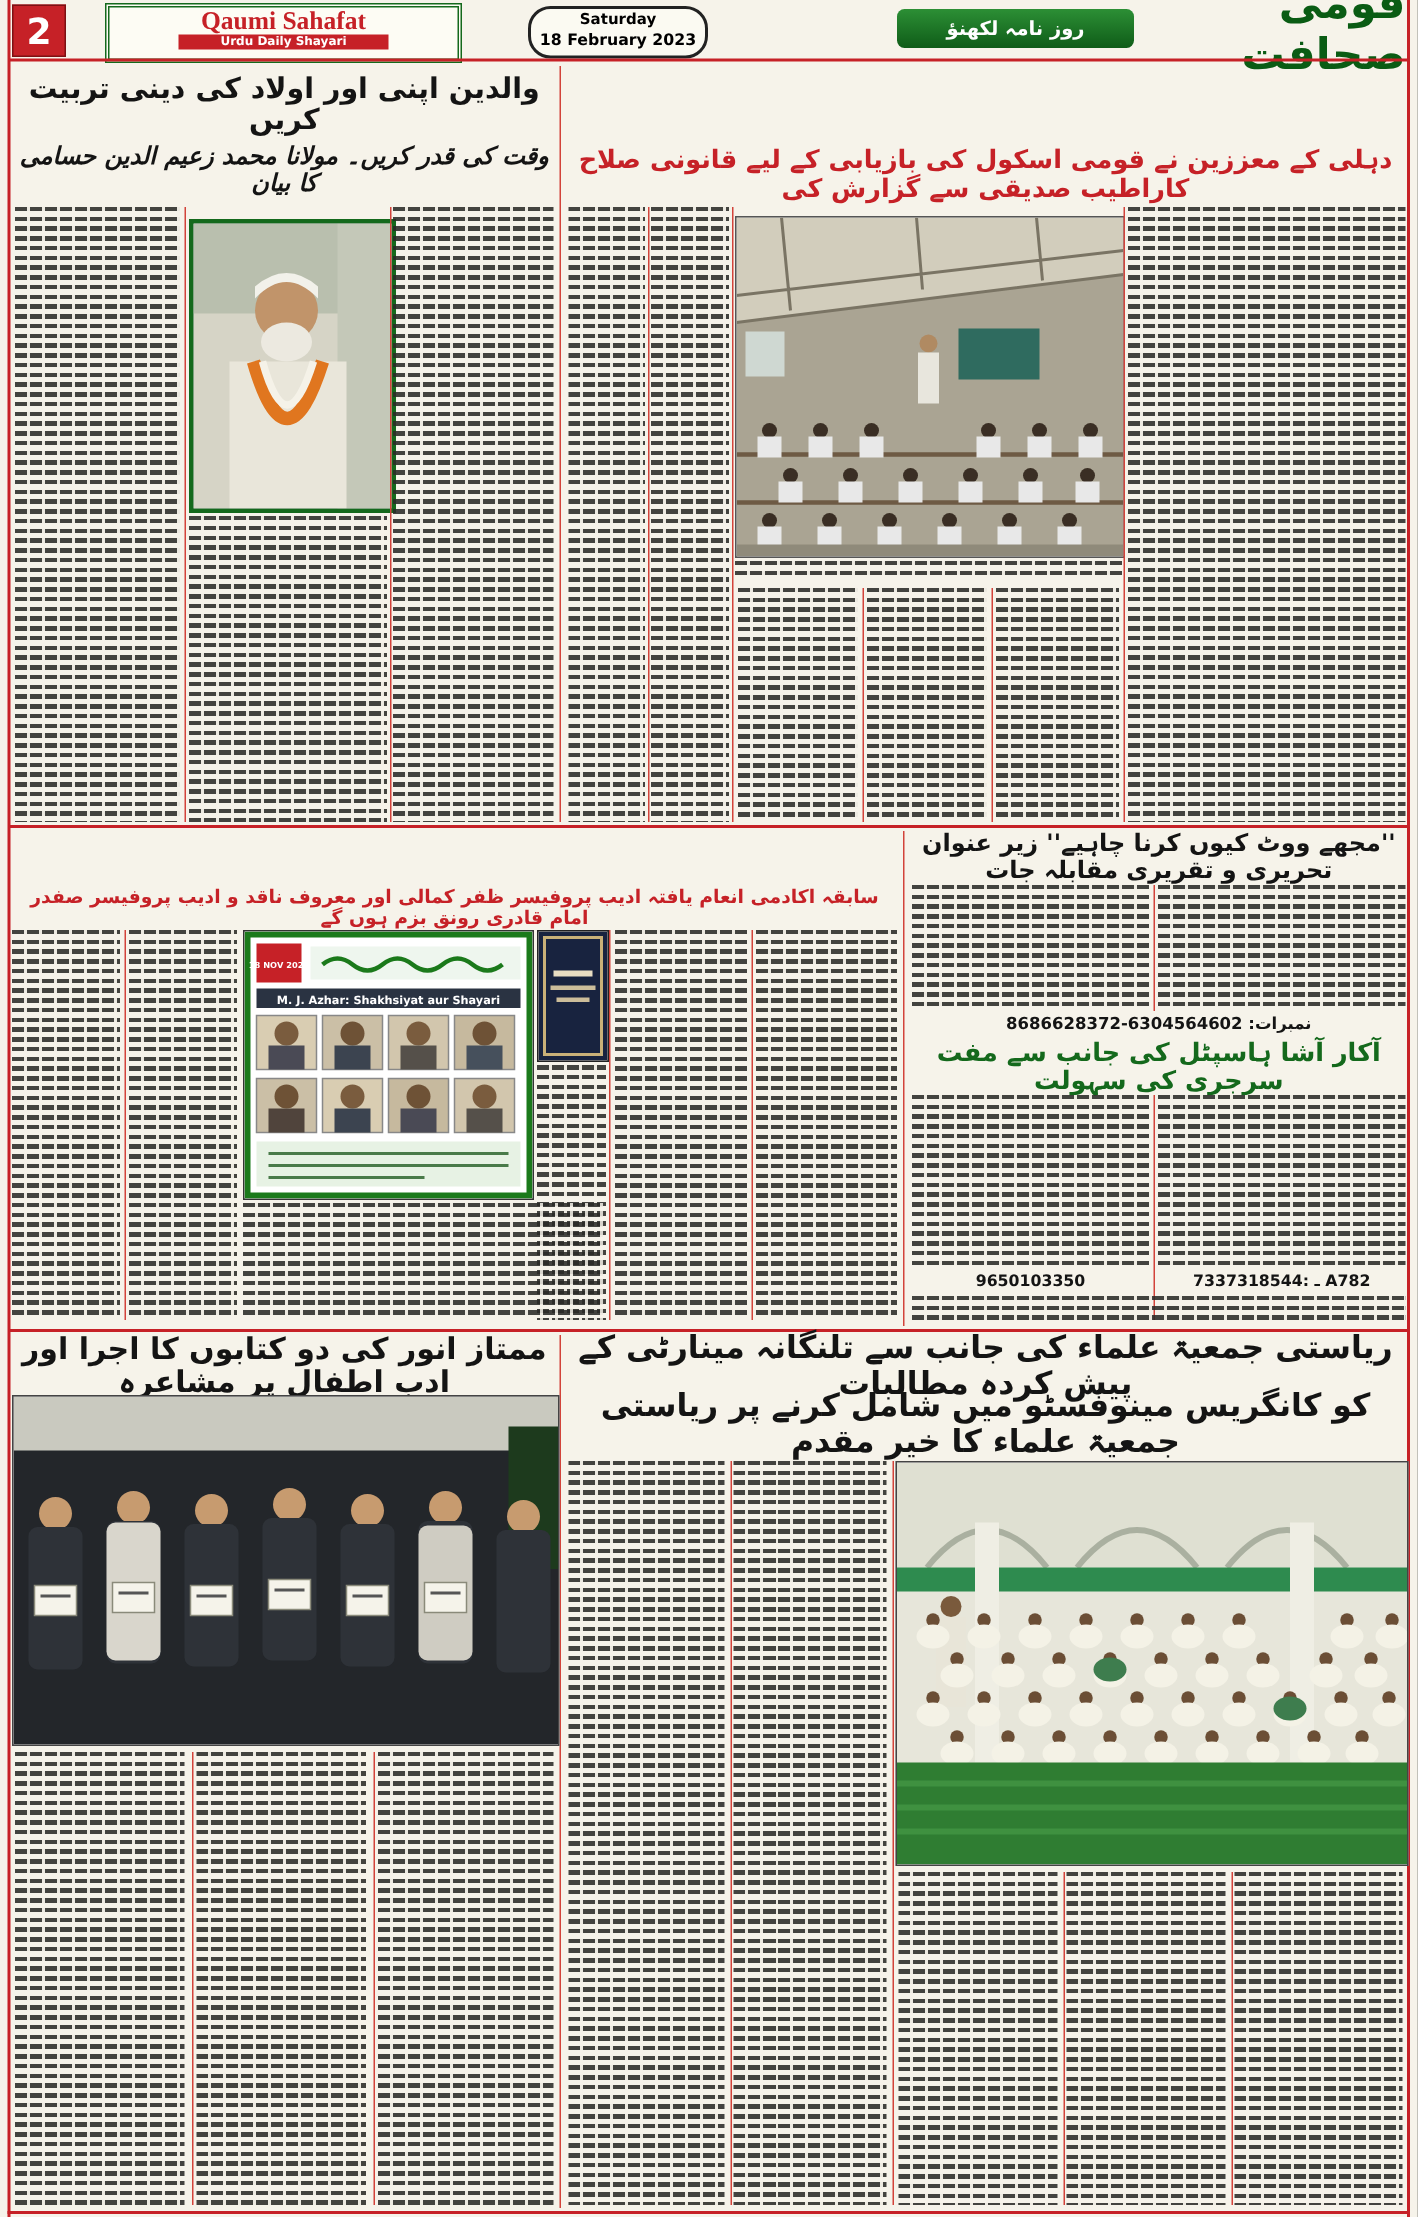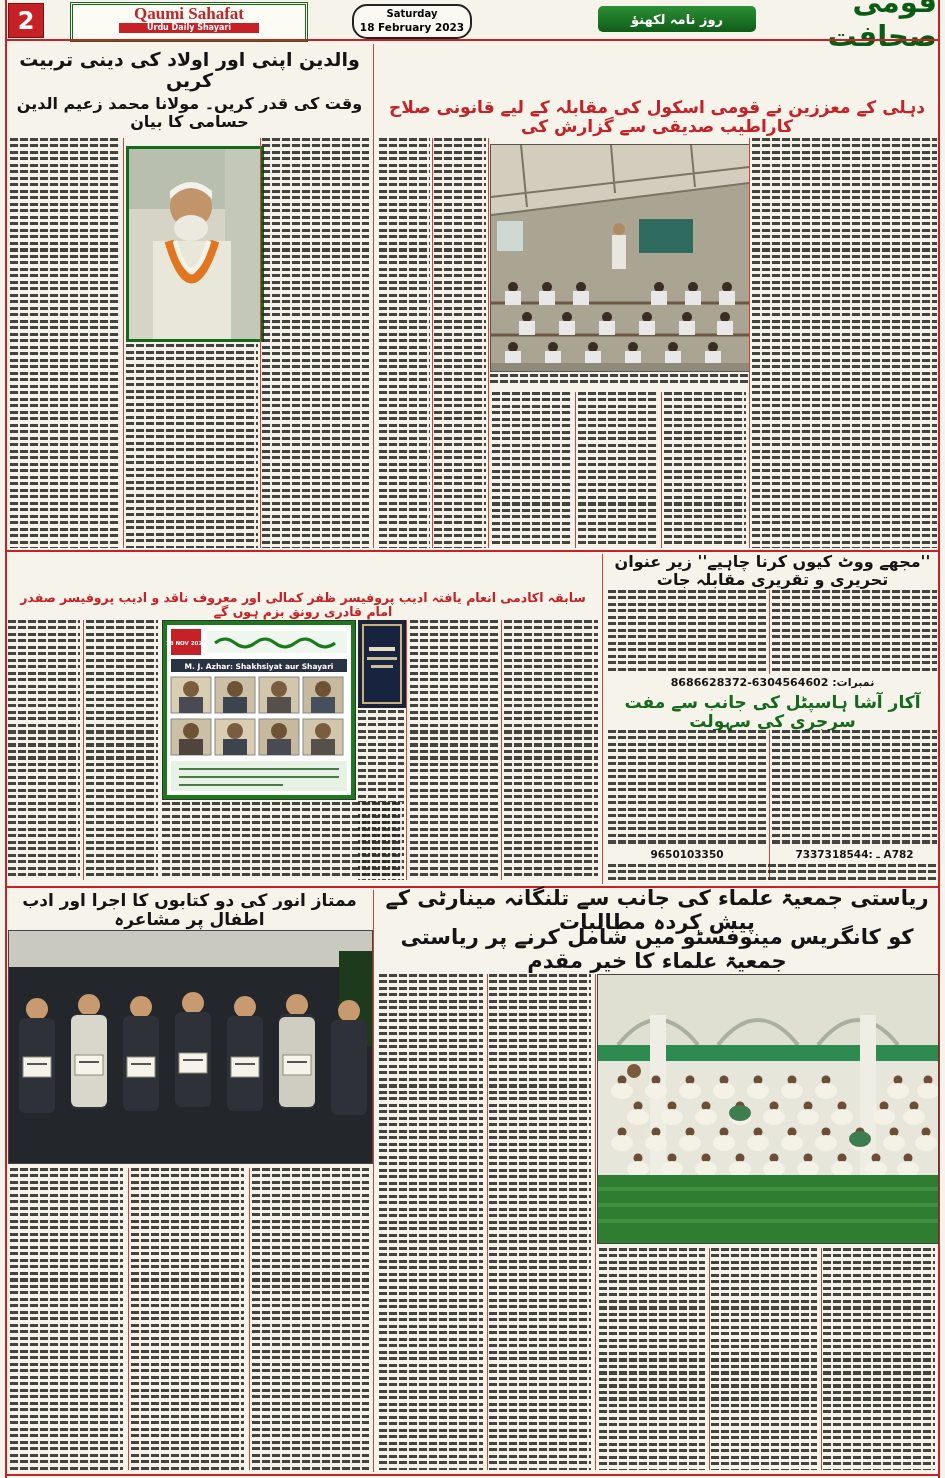--- a/index.html
+++ b/index.html
@@ -43,21 +43,21 @@
 
   <div class="abs" style="left:598px;top:6px;width:158px;height:26px;background:linear-gradient(180deg,#2c8f35,#0f5c18);border-radius:5px;color:#fff;display:flex;align-items:center;justify-content:center;font-size:13px;font-weight:bold;direction:rtl;">روز نامہ لکھنؤ</div>
 
   <div class="abs" style="left:762px;top:-2px;width:175px;height:42px;color:#0a5c14;font-size:29px;font-weight:bold;direction:rtl;display:flex;align-items:center;justify-content:flex-end;">قومی صحافت</div>
 
   <div class="hrule" style="left:6px;top:39px;width:933px;"></div>
 
   <div class="vrule" style="left:373px;top:44px;height:504px;"></div>
 
   <div class="hl" style="left:8px;top:46px;width:363px;height:48px;font-size:19px;">والدین اپنی اور اولاد کی دینی تربیت کریں</div>
-  <div class="hl" style="left:8px;top:96px;width:363px;height:34px;font-size:16px;">وقت کی قدر کریں۔ مولانا محمد زعیم الدین حسامی کا بیان</div>
+  <div class="hl" style="left:8px;top:96px;width:363px;height:34px;font-size:16px;font-style:italic;">وقت کی قدر کریں۔ مولانا محمد زعیم الدین حسامی کا بیان</div>
 
   <div class="photo" style="left:126px;top:146px;width:132px;height:190px;border:3px solid #14691c;">
     <svg viewBox="0 0 132 190" width="132" height="190">
       <rect width="132" height="190" fill="#d6d4c6"></rect>
       <rect width="132" height="60" fill="#b9bfae"></rect>
       <rect x="96" y="0" width="36" height="190" fill="#c4c8b8"></rect>
       <circle cx="62" cy="58" r="21" fill="#c1946a"></circle>
       <path d="M41 50 Q62 28 83 50 L83 42 Q62 24 41 42 Z" fill="#f2f1ea"></path>
       <ellipse cx="62" cy="79" rx="17" ry="13" fill="#ece9e0"></ellipse>
       <rect x="24" y="92" width="78" height="98" fill="#e9e6da"></rect>
@@ -65,21 +65,21 @@
       <path d="M46 92 Q62 150 80 92" stroke="#f5f2e8" stroke-width="5" fill="none"></path>
     </svg>
   </div>
 
   <div class="txt" style="left:10px;top:138px;width:110px;height:410px;"></div>
   <div class="txt" style="left:262px;top:138px;width:107px;height:410px;"></div>
   <div class="txt" style="left:126px;top:344px;width:132px;height:204px;"></div>
   <div class="vrule" style="left:123px;top:138px;height:410px;"></div>
   <div class="vrule" style="left:260px;top:138px;height:410px;"></div>
 
-  <div class="hl" style="left:377px;top:100px;width:560px;height:34px;font-size:17px;color:#c62127;">دہلی کے معززین نے قومی اسکول کی مقابلہ کے لیے قانونی صلاح کاراطیب صدیقی سے گزارش کی</div>
+  <div class="hl" style="left:377px;top:100px;width:560px;height:34px;font-size:17px;color:#c62127;">دہلی کے معززین نے قومی اسکول کی بازیابی کے لیے قانونی صلاح کاراطیب صدیقی سے گزارش کی</div>
 
   <div class="photo" style="left:490px;top:144px;width:258px;height:226px;border:1px solid #555;">
     <svg viewBox="0 0 258 226" width="258" height="226">
       <defs>
         <g id="st">
             <circle cx="0" cy="0" r="5" fill="#3a2e24"></circle>
             <rect x="-8" y="4" width="16" height="14" fill="#e8e8e8"></rect>
           </g>
       </defs>
       <rect width="258" height="226" fill="#aaa493"></rect>
@@ -204,21 +204,21 @@
   <div class="txt" style="left:772px;top:730px;width:165px;height:114px;"></div>
   <div class="vrule" style="left:769px;top:730px;height:150px;"></div>
   <div class="small-line" style="left:772px;top:848px;width:165px;height:13px;font-size:10.5px;">A782 ـ :7337318544</div>
   <div class="small-line" style="left:608px;top:848px;width:158px;height:13px;font-size:10.5px;">9650103350</div>
   <div class="txt" style="left:608px;top:864px;width:329px;height:18px;"></div>
 
   <div class="hrule" style="left:6px;top:886px;width:933px;"></div>
 
   <div class="vrule" style="left:373px;top:890px;height:582px;"></div>
 
-  <div class="hl" style="left:8px;top:892px;width:363px;height:36px;font-size:17px;">ممتاز انور کی دو کتابوں کا اجرا اور ادب اطفال پر مشاعرہ</div>
+  <div class="hl" style="left:8px;top:892px;width:363px;height:36px;font-size:20px;">ممتاز انور کی دو کتابوں کا اجرا اور ادب اطفال پر مشاعرہ</div>
 
   <div class="photo" style="left:8px;top:930px;width:363px;height:232px;border:1px solid #444;">
     <svg viewBox="0 0 363 232" width="363" height="232">
       <defs>
         <g id="mn">
             <circle cx="0" cy="0" r="11" fill="#c79b6f"></circle>
             <rect x="-18" y="9" width="36" height="95" rx="6" fill="#2e3238"></rect>
           </g>
         <g id="bk">
             <rect x="-14" y="0" width="28" height="20" fill="#f5f3ea" stroke="#8a8a7a"></rect>

